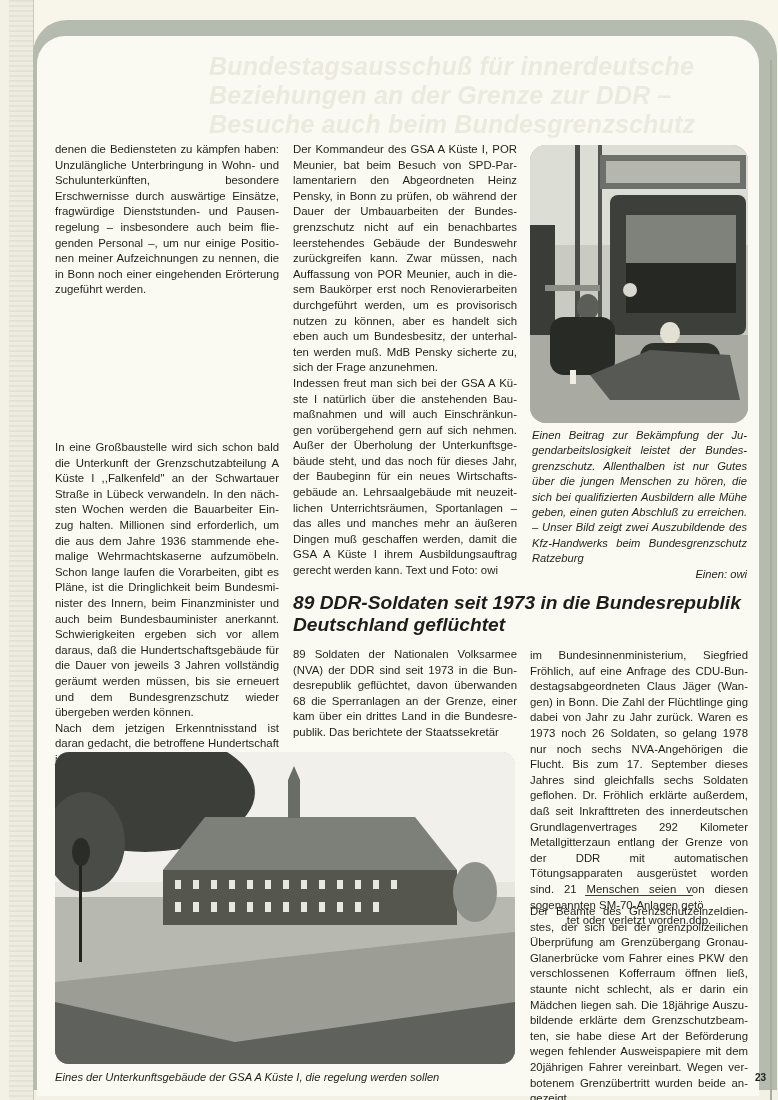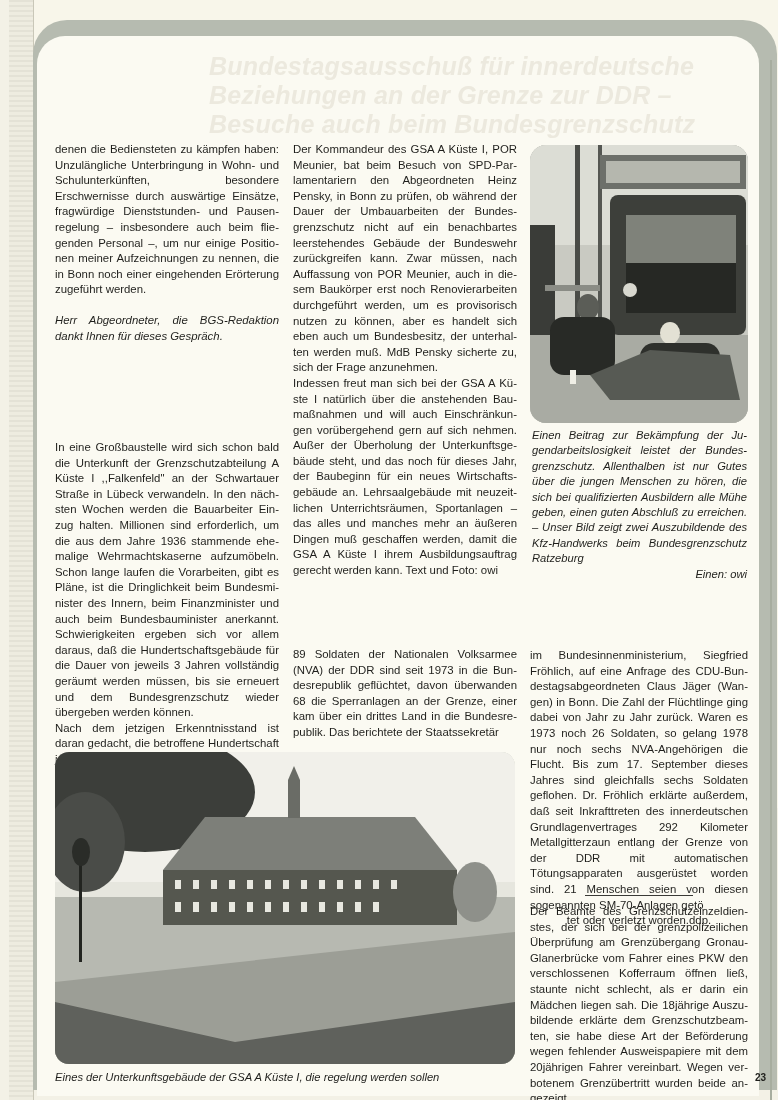--- a/index.html
+++ b/index.html
@@ -94,21 +94,20 @@
 <div class="page">
   <div class="left-margin"></div>
   <div class="band"></div>
   <div class="band-inner"></div>
   <div class="right-rule"></div>
 
   <div class="ghost">Bundestagsausschuß für innerdeutsche Beziehungen an der Grenze zur DDR – Besuche auch beim Bundesgrenzschutz</div>
 
   <div class="col c1">
     <p>denen die Bediensteten zu kämpfen ha­ben: Unzulängliche Unterbringung in Wohn- und Schulunterkünften, besondere Erschwernisse durch auswärtige Einsätze, fragwürdige Dienststunden- und Pausen­regelung – insbesondere auch beim flie­genden Personal –, um nur einige Positio­nen meiner Aufzeichnungen zu nennen, die in Bonn noch einer eingehenden Erör­terung zugeführt werden.</p>
-    <p class="ital" style="margin-top:15px">Herr Abgeordneter, die BGS-Redaktion dankt Ihnen für dieses Gespräch.</p>
   </div>
 
 
   <div class="col c1b">
     <p>In eine Großbaustelle wird sich schon bald die Unterkunft der Grenzschutzabteilung A Küste I ,,Falkenfeld" an der Schwartauer Straße in Lübeck verwandeln. In den näch­sten Wochen werden die Bauarbeiter Ein­zug halten. Millionen sind erforderlich, um die aus dem Jahre 1936 stammende ehe­malige Wehrmachtskaserne aufzumöbeln. Schon lange laufen die Vorarbeiten, gibt es Pläne, ist die Dringlichkeit beim Bundesmi­nister des Innern, beim Finanzminister und auch beim Bundesbauminister anerkannt. Schwierigkeiten ergeben sich vor allem daraus, daß die Hundertschaftsgebäude für die Dauer von jeweils 3 Jahren vollstän­dig geräumt werden müssen, bis sie er­neuert und dem Bundesgrenzschutz wie­der übergeben werden können.</p>
     <p>Nach dem jetzigen Erkenntnisstand ist daran gedacht, die betroffene Hundert­schaft jeweils nach Schwarzenbek auszu­</p>
   </div>
 
   <div class="col c2">
     <p>Der Kommandeur des GSA A Küste I, POR Meunier, bat beim Besuch von SPD-Par­lamentariern den Abgeordneten Heinz Pensky, in Bonn zu prüfen, ob während der Dauer der Umbauarbeiten der Bundes­grenzschutz nicht auf ein benachbartes leerstehendes Gebäude der Bundeswehr zurückgreifen kann. Zwar müssen, nach Auffassung von POR Meunier, auch in die­sem Baukörper erst noch Renovierarbeiten durchgeführt werden, um es provisorisch nutzen zu können, aber es handelt sich eben auch um Bundesbesitz, der unterhal­ten werden muß. MdB Pensky sicherte zu, sich der Frage anzunehmen.</p>
@@ -136,20 +135,21 @@
       <rect x="110" y="198" width="80" height="40" rx="14" fill="#2e302c"></rect>
       <polygon points="60,230 120,205 200,210 210,255 80,255" fill="#575a54"></polygon>
       <rect x="40" y="225" width="6" height="14" fill="#f0efe6"></rect>
     </svg>
   </div>
   <div class="cap1">
     <span>Einen Beitrag zur Bekämpfung der Ju­gendarbeitslosigkeit leistet der Bundes­grenzschutz. Allenthalben ist nur Gutes über die jungen Menschen zu hören, die sich bei qualifizierten Ausbildern alle Mühe geben, einen guten Abschluß zu errei­chen. – Unser Bild zeigt zwei Auszubil­dende des Kfz-Handwerks beim Bundes­grenzschutz Ratzeburg</span>
     <span class="credit">Einen: owi</span>
   </div>
 
+  <div class="h2">89 DDR-Soldaten seit 1973 in die Bundes­republik Deutschland geflüchtet</div>
   <div class="col c2b">
     <p>89 Soldaten der Nationalen Volksarmee (NVA) der DDR sind seit 1973 in die Bun­desrepublik geflüchtet, davon überwanden 68 die Sperranlagen an der Grenze, einer kam über ein drittes Land in die Bundesre­publik. Das berichtete der Staatssekretär</p>
   </div>
   <div class="col c3">
     <p>im Bundesinnenministerium, Siegfried Fröhlich, auf eine Anfrage des CDU-Bun­destagsabgeordneten Claus Jäger (Wan­gen) in Bonn. Die Zahl der Flüchtlinge ging dabei von Jahr zu Jahr zurück. Waren es 1973 noch 26 Soldaten, so gelang 1978 nur noch sechs NVA-Angehörigen die Flucht. Bis zum 17. September dieses Jahres sind gleichfalls sechs Soldaten geflohen. Dr. Fröhlich erklärte außerdem, daß seit In­krafttreten des innerdeutschen Grundla­genvertrages 292 Kilometer Metallgitter­zaun entlang der Grenze von der DDR mit automatischen Tötungsapparaten ausge­rüstet worden sind. 21 Menschen seien von diesen sogenannten SM-70-Anlagen getö­</p>
     <p class="ddp-line">
       <span>tet oder verletzt worden.</span>
       <span>ddp.</span>
     </p>
   </div>

